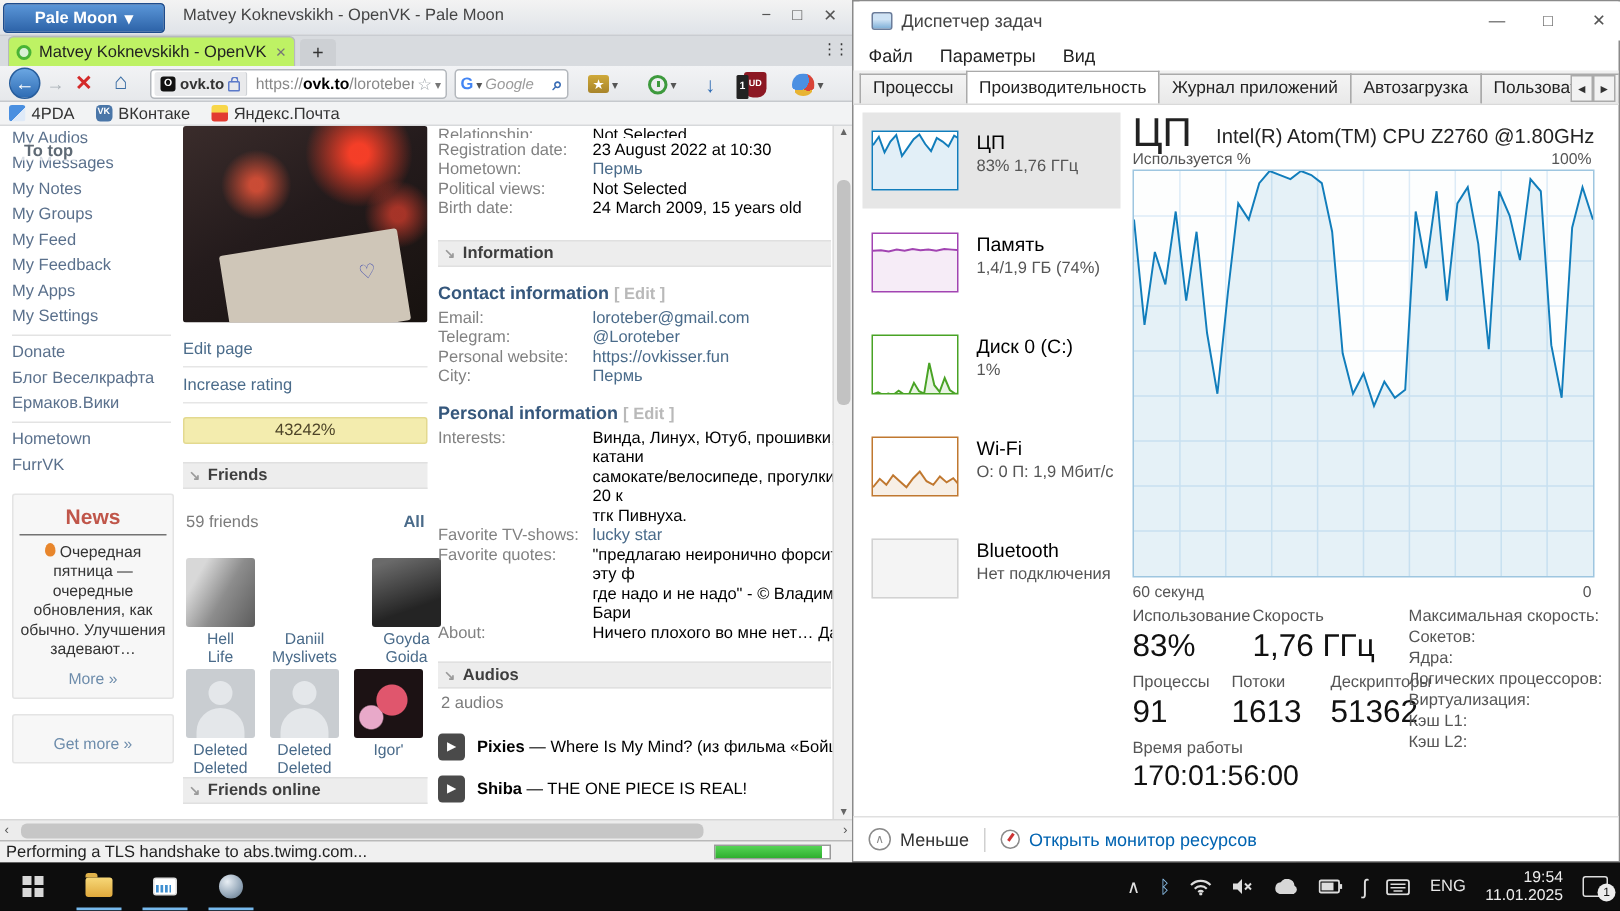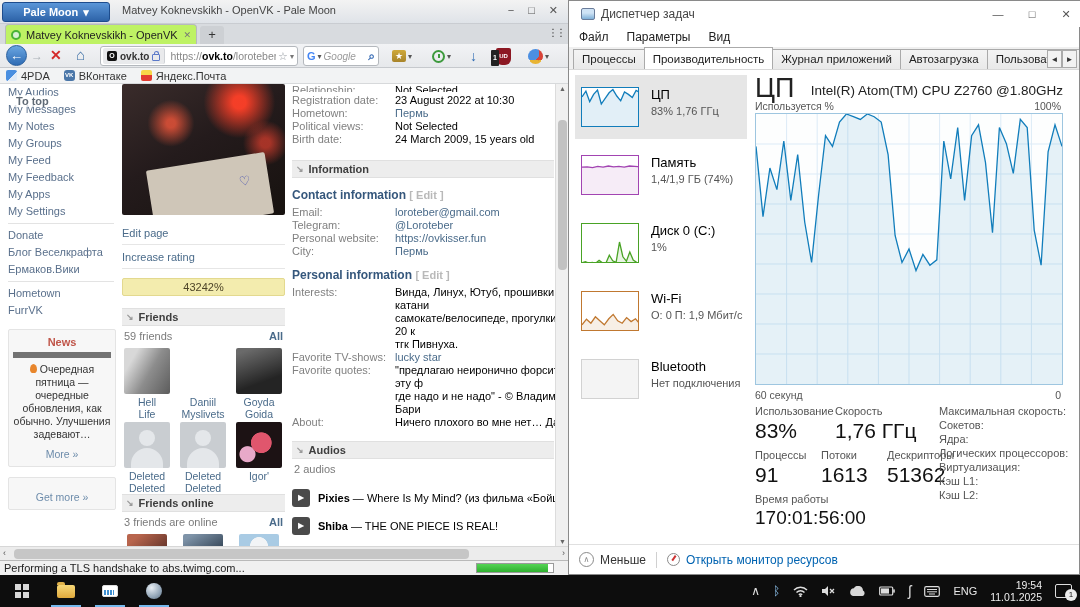--- a/index.html
+++ b/index.html
@@ -84,21 +84,21 @@
 
   
   .pm-content { position:absolute; left:0; top:84px; width:568px; height:462px; background:#fff; overflow:hidden; }
   .ovk-side { position:absolute; left:8px; top:0; width:106px; }
   .s-item { font-size:11px; color:#5a708c; height:17px; line-height:17px; white-space:nowrap; }
   .s-div { border-top:1px solid #e3e3e3; margin:3px 0; }
   .to-top { position:absolute; left:14px; top:11px; font-size:11px; font-weight:bold; color:#5f6a75;
      background:rgba(255,255,255,.75); padding:0 2px; }
   .side-box { background:#f7f7f7; border:1px solid #e4e4e4; border-radius:2px; width:108px;
      text-align:center; padding:6px 4px; margin-top:10px; }
-  .news-title { color:#c0564a; font-weight:bold; font-size:11px; border-bottom:6px solid #737373; padding-bottom:4px; margin-bottom:5px;}
+  .news-title { color:#c0564a; font-weight:bold; font-size:14px; border-bottom:1px solid #737373; padding-bottom:4px; margin-bottom:5px;}
   .news-text { font-size:10.5px; color:#333; line-height:13px; }
   .flame { display:inline-block; width:7px; height:9px; background:#e8862c; border-radius:50% 50% 50% 50%/60% 60% 40% 40%; }
   .box-link { display:block; font-size:10.5px; color:#6d8cab; margin-top:7px; }
   .votes-text { font-size:11px; color:#333; line-height:14px; margin-top:4px; }
 
   .ovk-mid { position:absolute; left:122px; top:0; width:163px; }
   .pf-photo { width:163px; height:131px; border-radius:2px;
      background:
        radial-gradient(circle at 72% 14%, rgba(255,64,40,.95) 0 4%, rgba(255,64,40,0) 22%),
        radial-gradient(circle at 30% 30%, rgba(255,90,60,.75) 0 3%, rgba(255,90,60,0) 16%),
@@ -106,21 +106,21 @@
        linear-gradient(150deg,#3a2c2b 0%, #241b1c 45%, #17120f 100%); position:relative; overflow:hidden;}
   .pf-paper { position:absolute; left:28px; bottom:-8px; width:120px; height:62px; background:#cfc6b8;
      transform:rotate(-9deg); border-radius:2px; }
   .pf-paper::after { content:"♡"; color:#4a55b0; font-size:13px; position:absolute; right:18px; top:18px; }
   .mid-link { display:block; font-size:11px; color:#4a6b8a; padding:6px 0 5px; border-bottom:1px solid #e6e6e6; }
   .rating { margin-top:9px; background:#f3ecae; border:1px solid #e3d98f; text-align:center;
      font-size:11px; color:#4d4428; padding:2px 0; border-radius:2px; }
   .sec-head { background:#ededed; border-top:1px solid #e0e0e0; border-bottom:1px solid #e0e0e0;
      font-size:11px; font-weight:bold; color:#3e3e3e; padding:2px 4px; display:flex; gap:5px; align-items:center; }
   .sec-arrow { color:#9a9a9a; font-size:9px; }
-  .cnt-row { display:flex; justify-content:space-between; font-size:11px; color:#7b7b7b; padding:4px 2px;text-align:center; }
+  .cnt-row { display:flex; justify-content:space-between; font-size:11px; color:#7b7b7b; padding:16px 2px;text-align:center; }
   .cnt-row .all { color:#4a6b8a; font-weight:bold; }
   .fr-grid { position:relative; height:146px; margin-top:2px; }
   .fr { position:absolute; width:50px; text-align:center; }
   .fr-av { width:46px; height:46px; margin:0 auto; border-radius:2px; }
   .fr-n { font-size:10.5px; color:#4a6b8a; line-height:12px; margin-top:2px; }
   .fr-n span { display:block; }
   .av-hell { background:linear-gradient(120deg,#d8d8d8 20%,#8d8d8d 55%,#5c5c5c); }
   .av-daniil { background:radial-gradient(circle at 50% 35%, #e7cd82 0 35%, #cdա 0),linear-gradient(#e6cf8e,#c5a058); }
   .av-goyda { background:linear-gradient(160deg,#6a6a6a 10%,#242424 70%); }
   .av-del { background:#c9cdd1; position:relative; overflow:hidden; }
@@ -350,21 +350,21 @@
                 <span>Myslivets</span>
               </div>
             </div>
           <div class="fr" style="left:0;top:0">
               <div class="fr-av av-hell"></div>
               <div class="fr-n">
                 <span>Hell</span>
                 <span>Life</span>
               </div>
             </div>
-          <div class="fr" style="left:112px;top:0">
+          <div class="fr" style="left:124px;top:0">
               <div class="fr-av av-goyda"></div>
               <div class="fr-n">
                 <span>Goyda</span>
                 <span>Goida</span>
               </div>
             </div>
           <div class="fr" style="left:0;top:74px">
               <div class="fr-av av-del"></div>
               <div class="fr-n">
                 <span>Deleted</span>

